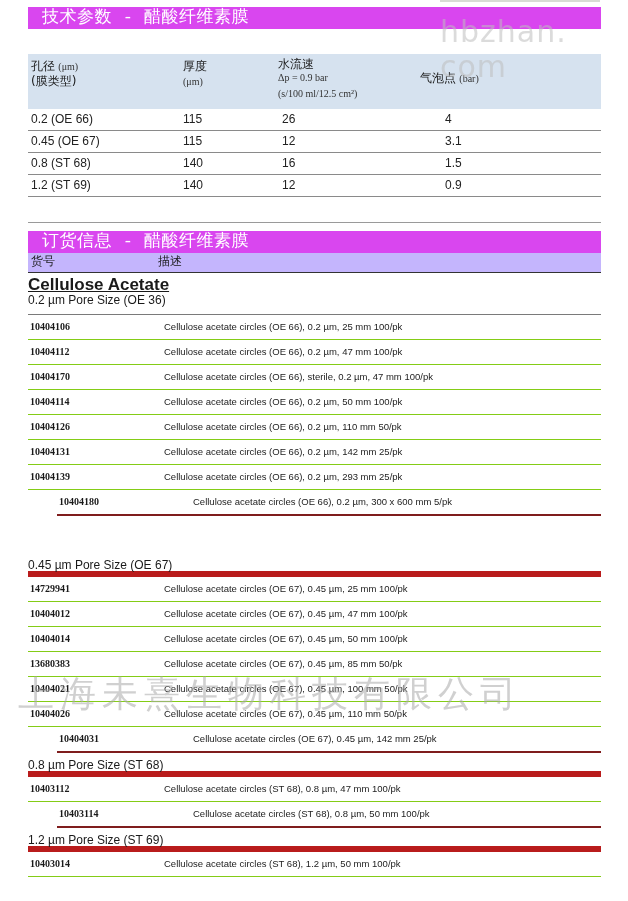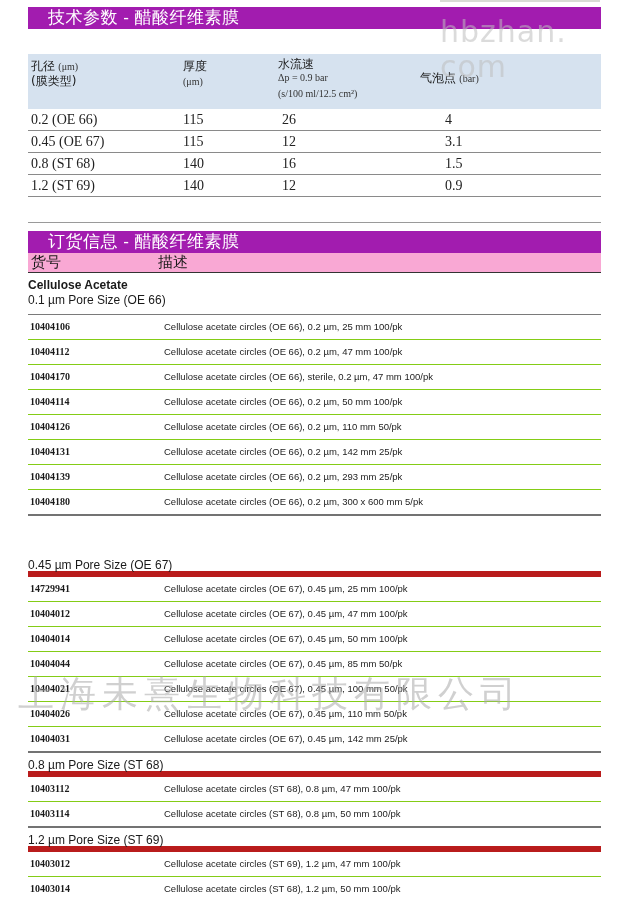--- a/index.html
+++ b/index.html
@@ -1,39 +1,39 @@
 <!DOCTYPE html>
 <html><head>
 <meta charset="utf-8">
 <style>
   html, body { margin: 0; padding: 0; background: #ffffff; }
   body { width: 628px; height: 901px; position: relative; overflow: hidden; font-family: "Liberation Sans", "DejaVu Sans", sans-serif; color: #1a1a1a; }
   .wrap { position: absolute; left: 28px; top: 0; width: 573px; }
 
   .topline { position: absolute; left: 440px; top: 0; width: 160px; height: 2px; background: #d8dcd4; }
 
-  .section-bar { background: #a21caf; color: #ffffff; height: 22px; line-height: 22px; padding-left: 20px; font-size: 17px; font-family: Liberation Sans, sans-serif; letter-spacing: 0.5px; }
+  .section-bar { background: #d946ef; color: #ffffff; height: 22px; line-height: 22px; padding-left: 14px; font-size: 17px; font-family: Liberation Mono, monospace; letter-spacing: 0.5px; }
   .spec-head { background: #d6e2ef; height: 55px; position: relative; font-size: 12px; margin-top: 25px; }
   .spec-head .col { position: absolute; top: 5px; line-height: 15px; }
   .spec-head .small { font-family: "Liberation Serif", serif; font-size: 10px; color: #333; }
   .spec-head .zh { font-family: "DejaVu Sans", sans-serif; font-size: 12px; }
 
-  .spec-row { height: 21px; line-height: 21px; position: relative; border-bottom: 1px solid #8a8a8a; font-size: 14px; color: #222; font-family: Liberation Serif, serif; }
+  .spec-row { height: 21px; line-height: 21px; position: relative; border-bottom: 1px solid #8a8a8a; font-size: 12px; color: #222; }
   .spec-row span { position: absolute; top: 0; }
 
-  .order-head { background: #f9a8d4; height: 19px; line-height: 19px; position: relative; font-family: Liberation Serif, serif; font-size: 15px; border-bottom: 1px solid #333; }
+  .order-head { background: #c4b5fd; height: 19px; line-height: 19px; position: relative; font-family: Liberation Mono, monospace; font-size: 12px; border-bottom: 1px solid #333; }
   .order-head span { position: absolute; top: 0; }
 
-  .group-title { font-size: 12px; font-weight: bold; padding-top: 5px; line-height: 14px; }
+  .group-title { font-size: 17px; font-weight: bold; padding-top: 5px; line-height: 14px; text-decoration: underline; }
   .group-sub { font-size: 12px; line-height: 16px; padding-bottom: 6px; border-bottom: 1px solid #7a7a7a; }
 
   .item-row { height: 24px; line-height: 24px; position: relative; border-bottom: 1px solid #84cc16; font-size: 9.5px; }
   .item-row .cat { position: absolute; left: 2px; font-family: "Liberation Serif", serif; font-weight: bold; font-size: 10px; }
   .item-row .desc { position: absolute; left: 136px; color: #222; }
-  .item-row.last { border-bottom: 2px solid #737373; }
+  .item-row.last { border-bottom: 2px solid #7f1d1d; margin-left: 29px; }
   .pore-head { font-size: 12px; line-height: 16px; height: 20px; padding-top: 4px; border-bottom: 6px solid #b91c1c; box-sizing: border-box; height: 24px; }
 
   .wm-en { position: absolute; left: 440px; top: 14px; font-size: 30px; color: rgba(190,190,190,0.55); font-family: "DejaVu Sans", sans-serif; letter-spacing: 1px; pointer-events: none; }
   .wm-zh { position: absolute; left: 18px; top: 670px; font-size: 36px; color: rgba(170,170,170,0.55); font-family: "DejaVu Sans", sans-serif; letter-spacing: 6px; pointer-events: none; white-space: nowrap; }
 </style>
 </head>
 <body>
 
 <div class="topline"></div>
 
@@ -93,21 +93,21 @@
   <div style="height:1px; background:#9a9a9a"></div>
   <div style="height:8px"></div>
 
   <div class="section-bar">订货信息 - 醋酸纤维素膜</div>
   <div class="order-head">
     <span style="left:3px">货号</span>
     <span style="left:130px">描述</span>
   </div>
 
   <div class="group-title">Cellulose Acetate</div>
-  <div class="group-sub">0.1 µm Pore Size (OE 66)</div>
+  <div class="group-sub">0.2 µm Pore Size (OE 36)</div>
 
   <div>
     <div class="item-row">
         <span class="cat">10404106</span>
         <span class="desc">Cellulose acetate circles (OE 66), 0.2 µm, 25 mm 100/pk</span>
       </div>
     <div class="item-row">
         <span class="cat">10404112</span>
         <span class="desc">Cellulose acetate circles (OE 66), 0.2 µm, 47 mm 100/pk</span>
       </div>
@@ -147,21 +147,21 @@
       </div>
     <div class="item-row">
         <span class="cat">10404012</span>
         <span class="desc">Cellulose acetate circles (OE 67), 0.45 µm, 47 mm 100/pk</span>
       </div>
     <div class="item-row">
         <span class="cat">10404014</span>
         <span class="desc">Cellulose acetate circles (OE 67), 0.45 µm, 50 mm 100/pk</span>
       </div>
     <div class="item-row">
-        <span class="cat">10404044</span>
+        <span class="cat">13680383</span>
         <span class="desc">Cellulose acetate circles (OE 67), 0.45 µm, 85 mm 50/pk</span>
       </div>
     <div class="item-row">
         <span class="cat">10404021</span>
         <span class="desc">Cellulose acetate circles (OE 67), 0.45 µm, 100 mm 50/pk</span>
       </div>
     <div class="item-row">
         <span class="cat">10404026</span>
         <span class="desc">Cellulose acetate circles (OE 67), 0.45 µm, 110 mm 50/pk</span>
       </div>
@@ -179,24 +179,20 @@
       </div>
     <div class="item-row last">
         <span class="cat">10403114</span>
         <span class="desc">Cellulose acetate circles (ST 68), 0.8 µm, 50 mm 100/pk</span>
       </div>
   </div>
 
   <div class="pore-head">1.2 µm Pore Size (ST 69)</div>
   <div>
     <div class="item-row">
-        <span class="cat">10403012</span>
-        <span class="desc">Cellulose acetate circles (ST 69), 1.2 µm, 47 mm 100/pk</span>
-      </div>
-    <div class="item-row">
         <span class="cat">10403014</span>
         <span class="desc">Cellulose acetate circles (ST 68), 1.2 µm, 50 mm 100/pk</span>
       </div>
   </div>
 </div>
 
 <div class="wm-en">hbzhan. com</div>
 <div class="wm-zh">上海未熹生物科技有限公司</div>
 
 </body></html>

